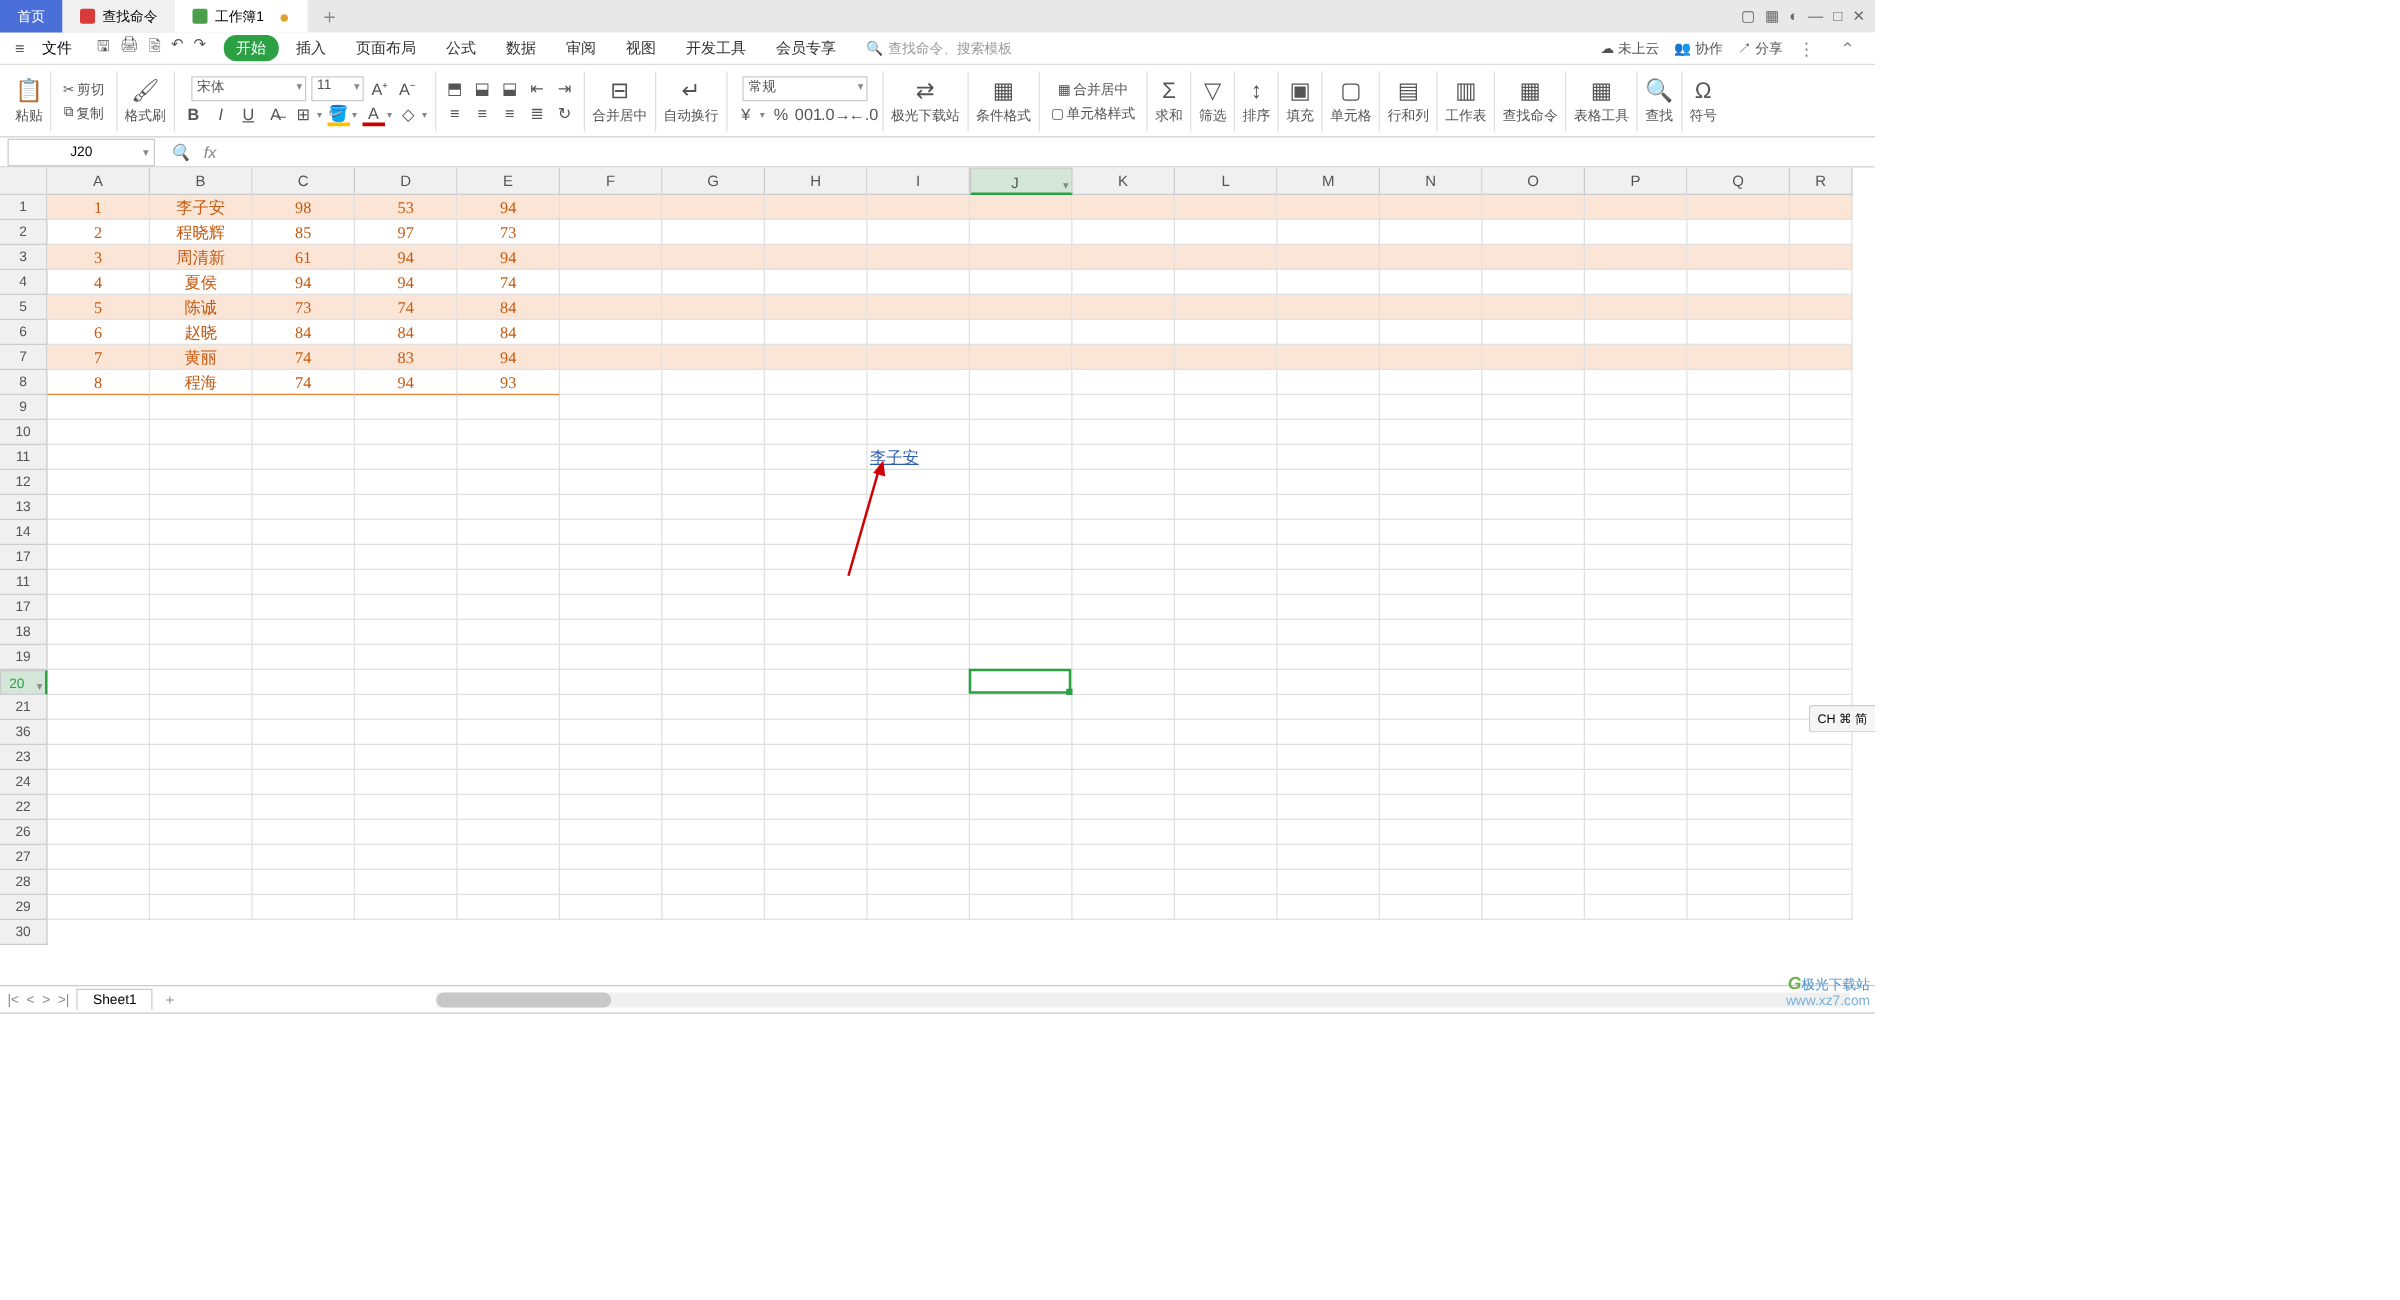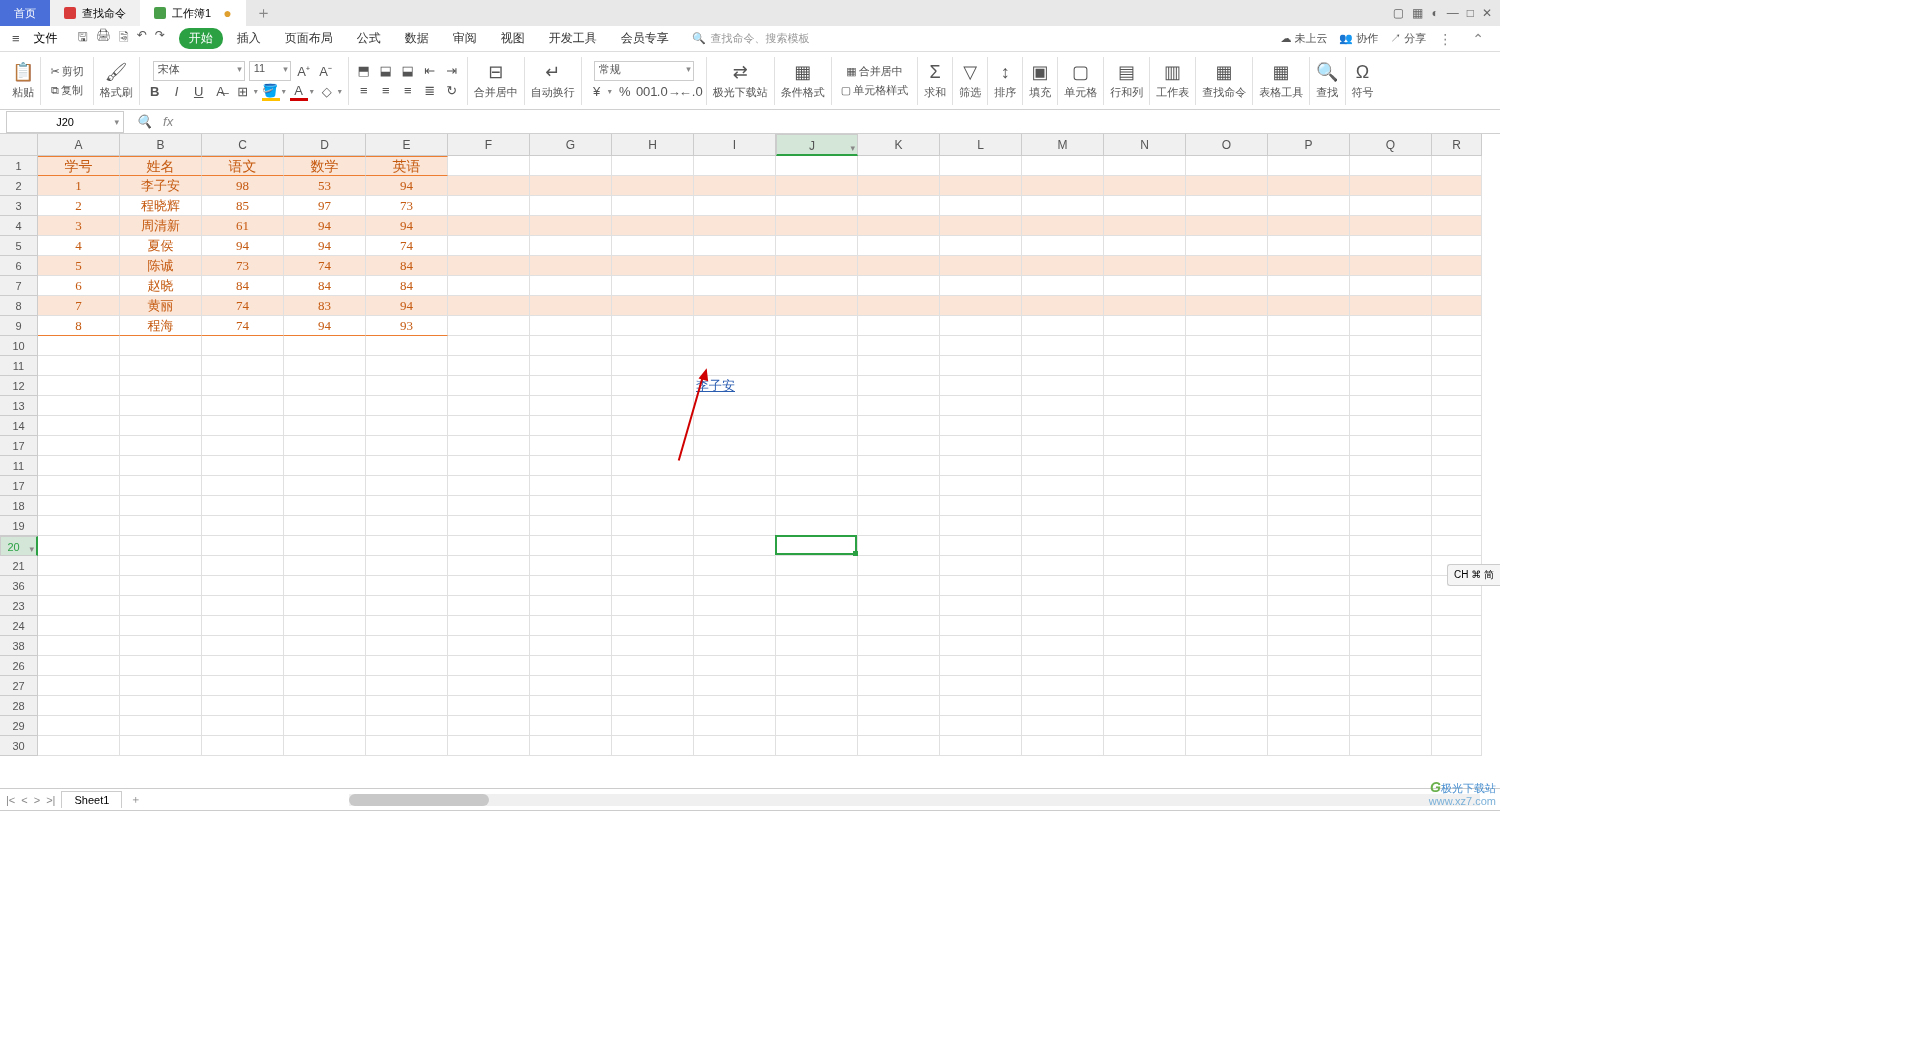--- a/index.html
+++ b/index.html
@@ -372,48 +372,28 @@
       <div class="row-h">17</div>
       <div class="row-h">11</div>
       <div class="row-h">17</div>
       <div class="row-h">18</div>
       <div class="row-h">19</div>
       <div class="row-h sel">20</div>
       <div class="row-h">21</div>
       <div class="row-h">36</div>
       <div class="row-h">23</div>
       <div class="row-h">24</div>
-      <div class="row-h">38</div>
+      <div class="row-h">22</div>
       <div class="row-h">26</div>
       <div class="row-h">27</div>
       <div class="row-h">28</div>
       <div class="row-h">29</div>
       <div class="row-h">30</div>
     </div>
   <div class="cells-wrap" id="cells">
-      <div class="cell-row">
-        <div class="cell hdr-cell" style="width: 82px; border-bottom: 1px solid rgb(237, 125, 49); border-top: 1px solid rgb(237, 125, 49);">学号</div>
-        <div class="cell hdr-cell" style="width: 82px; border-bottom: 1px solid rgb(237, 125, 49); border-top: 1px solid rgb(237, 125, 49);">姓名</div>
-        <div class="cell hdr-cell" style="width: 82px; border-bottom: 1px solid rgb(237, 125, 49); border-top: 1px solid rgb(237, 125, 49);">语文</div>
-        <div class="cell hdr-cell" style="width: 82px; border-bottom: 1px solid rgb(237, 125, 49); border-top: 1px solid rgb(237, 125, 49);">数学</div>
-        <div class="cell hdr-cell" style="width: 82px; border-bottom: 1px solid rgb(237, 125, 49); border-top: 1px solid rgb(237, 125, 49);">英语</div>
-        <div class="cell" style="width: 82px;"></div>
-        <div class="cell" style="width: 82px;"></div>
-        <div class="cell" style="width: 82px;"></div>
-        <div class="cell" style="width: 82px;"></div>
-        <div class="cell" style="width: 82px;"></div>
-        <div class="cell" style="width: 82px;"></div>
-        <div class="cell" style="width: 82px;"></div>
-        <div class="cell" style="width: 82px;"></div>
-        <div class="cell" style="width: 82px;"></div>
-        <div class="cell" style="width: 82px;"></div>
-        <div class="cell" style="width: 82px;"></div>
-        <div class="cell" style="width: 82px;"></div>
-        <div class="cell" style="width: 50px;"></div>
-      </div>
       <div class="cell-row data-row alt">
         <div class="cell data-cell" style="width: 82px;">1</div>
         <div class="cell data-cell" style="width: 82px;">李子安</div>
         <div class="cell data-cell" style="width: 82px;">98</div>
         <div class="cell data-cell" style="width: 82px;">53</div>
         <div class="cell data-cell" style="width: 82px;">94</div>
         <div class="cell" style="width: 82px;"></div>
         <div class="cell" style="width: 82px;"></div>
         <div class="cell" style="width: 82px;"></div>
         <div class="cell" style="width: 82px;"></div>

